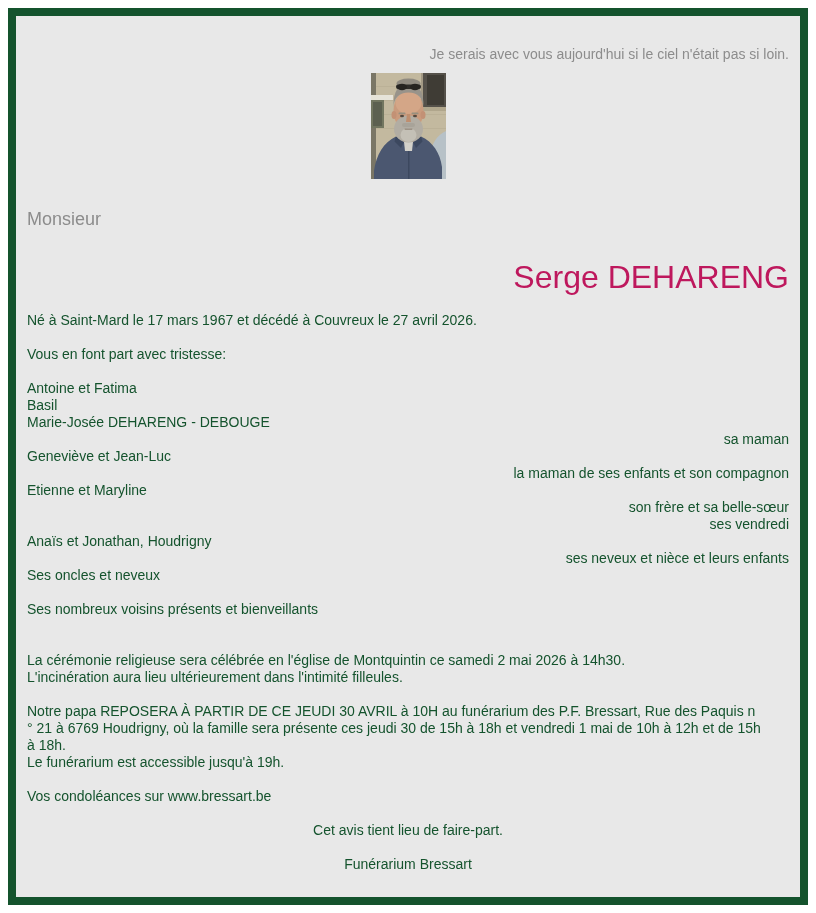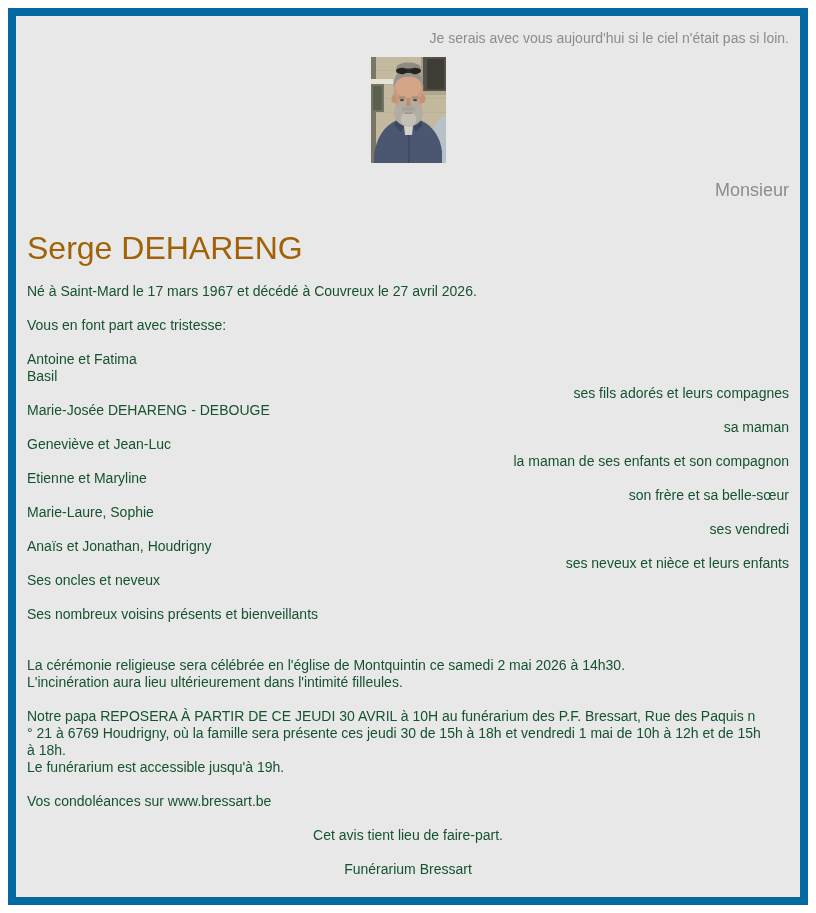--- a/index.html
+++ b/index.html
@@ -17,54 +17,54 @@
     height: 913px;
     background: #ffffff;
   }
   .notice-card {
     position: absolute;
     left: 8px;
     top: 8px;
     width: 800px;
     height: 897px;
     box-sizing: border-box;
-    border: 8px solid #0369a1;
+    border: 8px solid #14532d;
     background: #e8e8e8;
-    padding: 0 11px;
+    padding: 16px 11px;
   }
   .quote {
     margin-top: 14px;
     text-align: right;
     font-size: 14px;
     line-height: 17px;
     color: #8c8c8c;
   }
   .photo-wrap {
     margin-top: 10px;
     height: 106px;
     text-align: center;
   }
   .photo-wrap svg {
     display: inline-block;
     vertical-align: top;
   }
   .salutation {
-    margin-top: 17px;
-    text-align: right;
+    margin-top: 30px;
+    text-align: left;
     font-size: 18px;
     line-height: 21px;
     color: #8c8c8c;
   }
   .deceased-name {
     margin-top: 28px;
-    text-align: left;
+    text-align: right;
     font-size: 32px;
     line-height: 38px;
     font-weight: 400;
-    color: #a16207;
+    color: #be185d;
   }
   .notice-body {
     margin-top: 16px;
     font-size: 14px;
     line-height: 17px;
     color: #14532d;
   }
   .line {
     height: 17px;
     overflow: hidden;
@@ -143,28 +143,26 @@
 
     <div class="deceased-name">Serge DEHARENG</div>
 
     <div class="notice-body">
         <div class="line l">Né à Saint-Mard le 17 mars 1967 et décédé à Couvreux le 27 avril 2026.</div>
         <div class="line blank"></div>
         <div class="line l">Vous en font part avec tristesse:</div>
         <div class="line blank"></div>
         <div class="line l">Antoine et Fatima</div>
         <div class="line l">Basil</div>
-        <div class="line r">ses fils adorés et leurs compagnes</div>
         <div class="line l">Marie-Josée DEHARENG - DEBOUGE</div>
         <div class="line r">sa maman</div>
         <div class="line l">Geneviève et Jean-Luc</div>
         <div class="line r">la maman de ses enfants et son compagnon</div>
         <div class="line l">Etienne et Maryline</div>
         <div class="line r">son frère et sa belle-sœur</div>
-        <div class="line l">Marie-Laure, Sophie</div>
         <div class="line r">ses vendredi</div>
         <div class="line l">Anaïs et Jonathan, Houdrigny</div>
         <div class="line r">ses neveux et nièce et leurs enfants</div>
         <div class="line l">Ses oncles et neveux</div>
         <div class="line blank"></div>
         <div class="line l">Ses nombreux voisins présents et bienveillants</div>
         <div class="line blank"></div>
         <div class="line blank"></div>
         <div class="line l">La cérémonie religieuse sera célébrée en l'église de Montquintin ce samedi 2 mai 2026 à 14h30.</div>
         <div class="line l">L'incinération aura lieu ultérieurement dans l'intimité filleules.</div>

